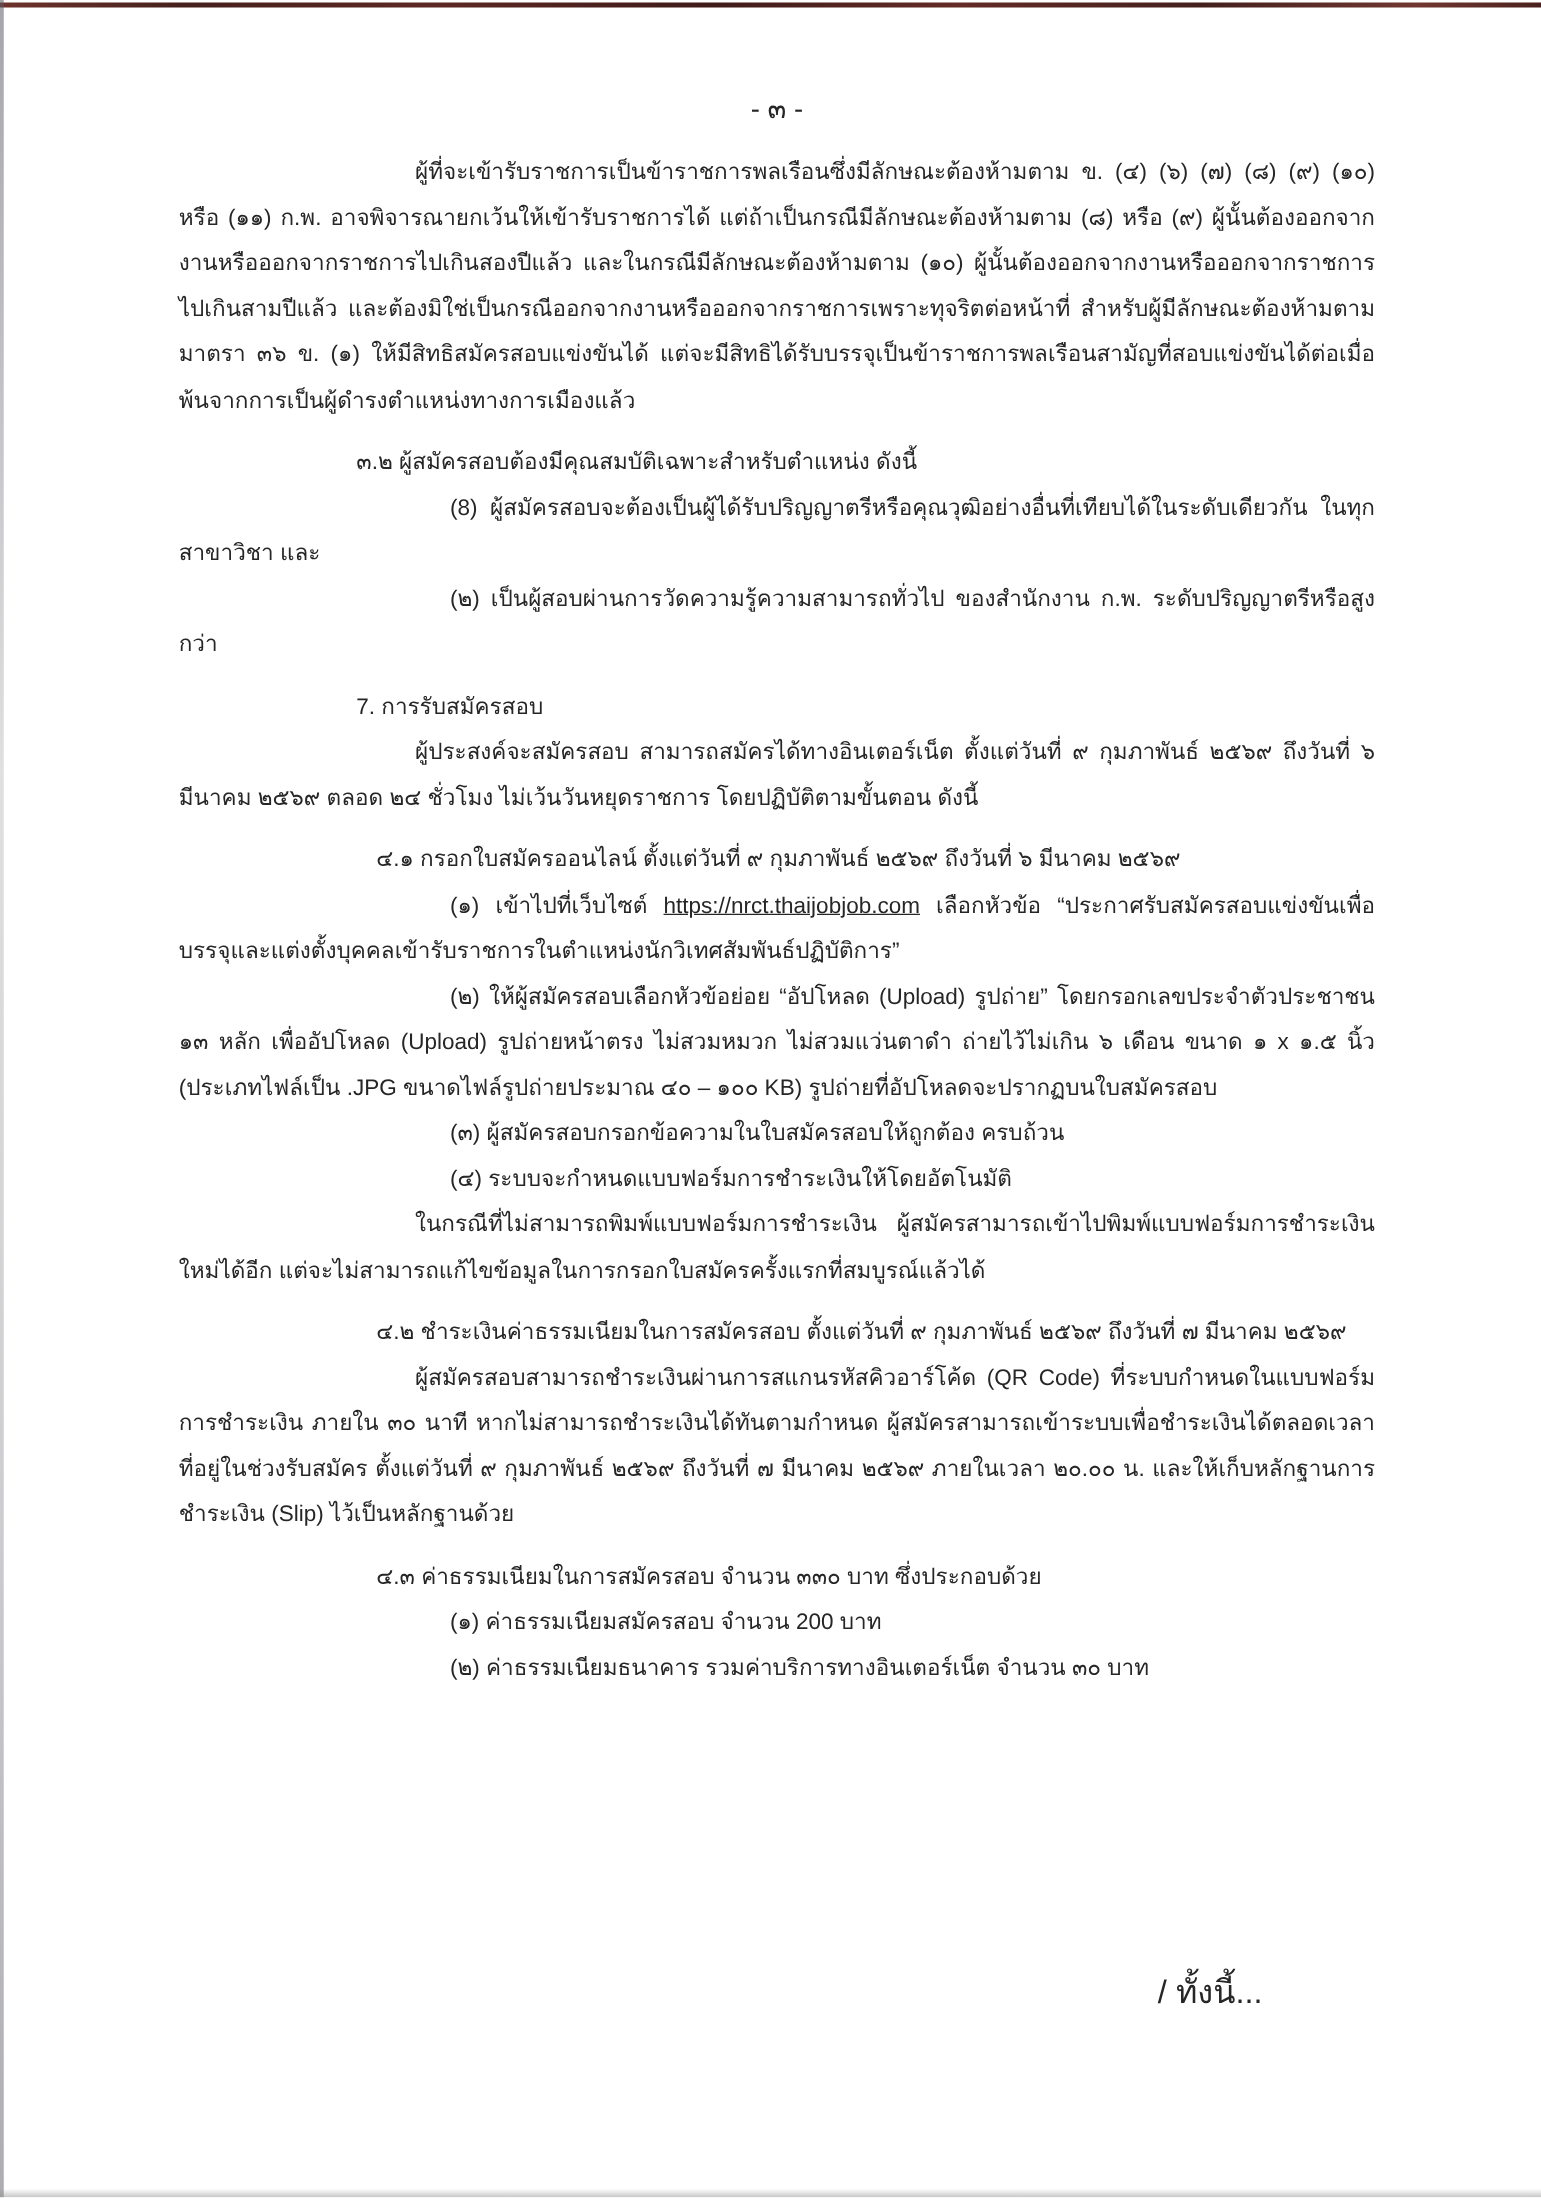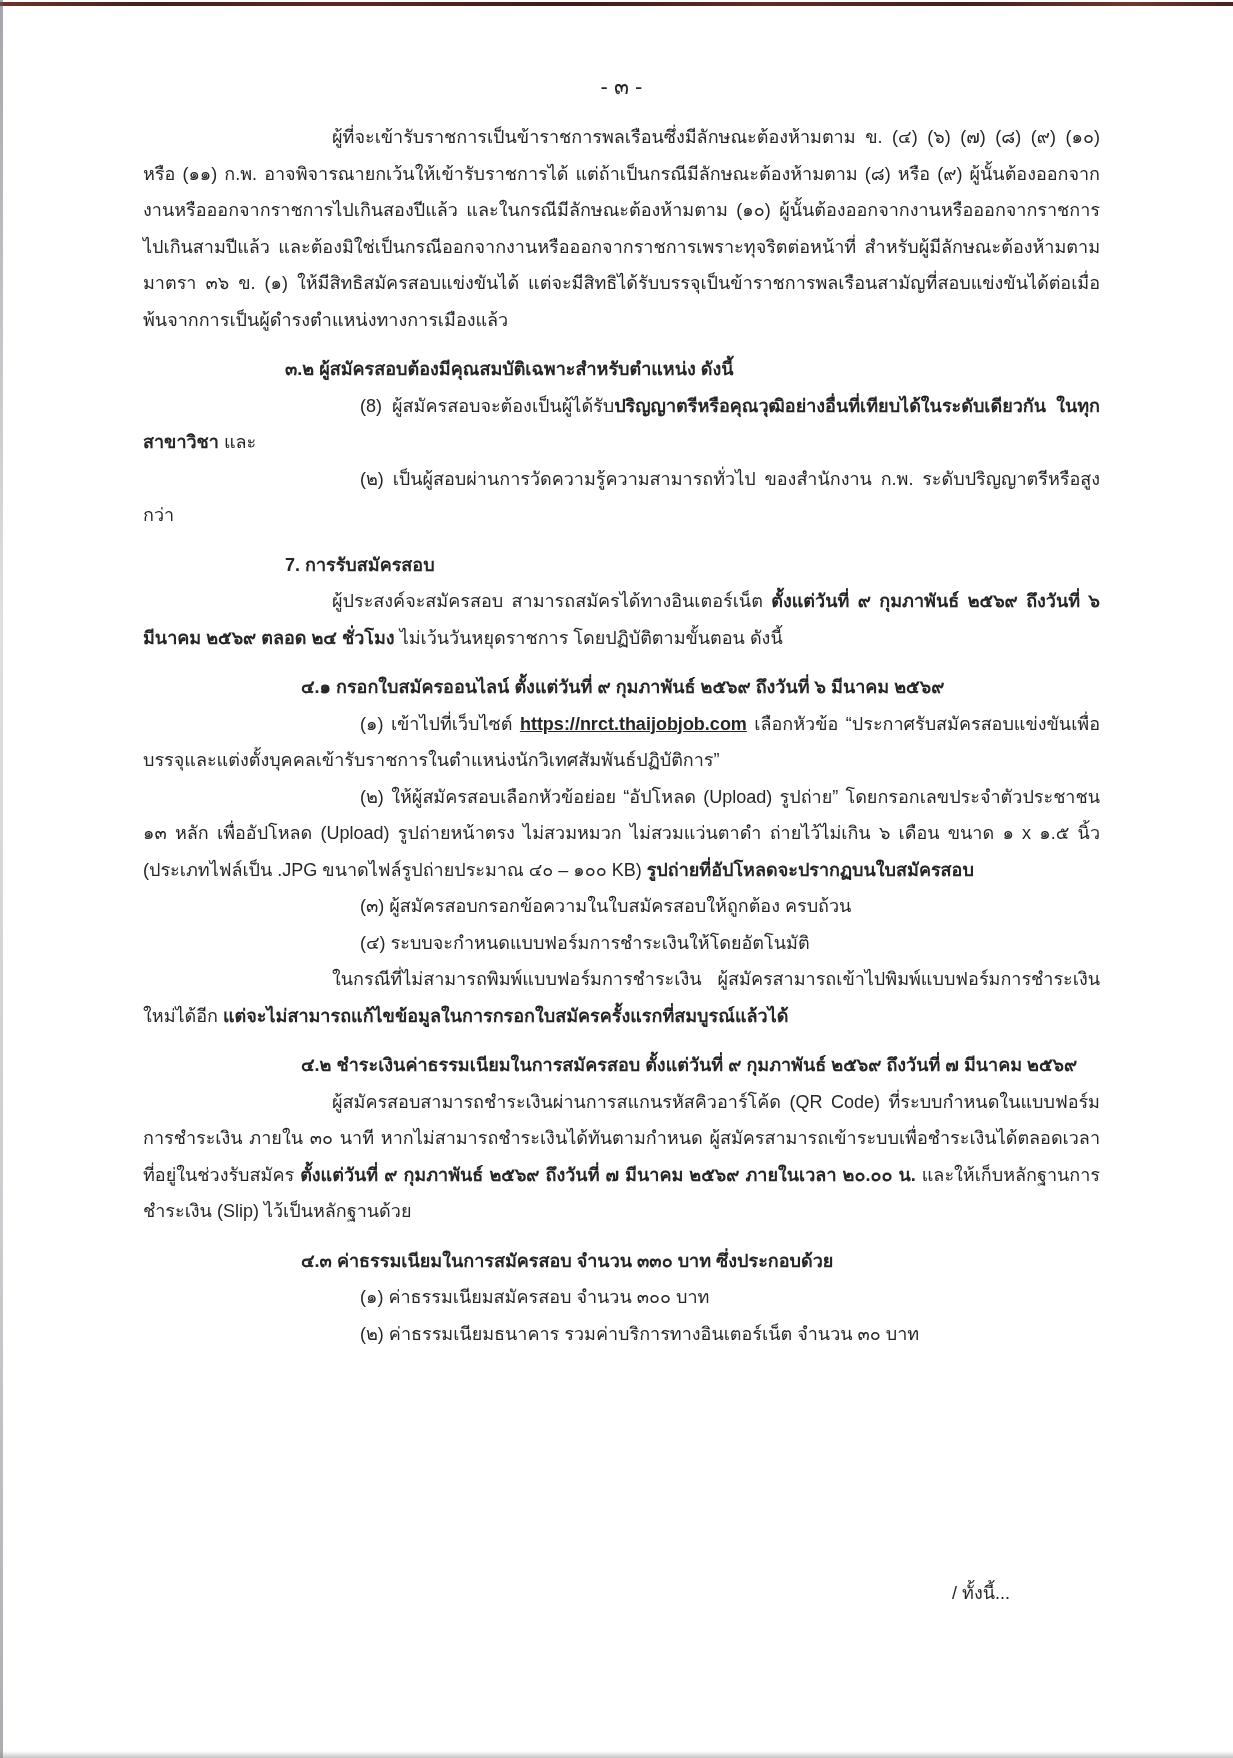--- a/index.html
+++ b/index.html
@@ -35,25 +35,25 @@
   .doc-body {
     position: absolute; top: 119px; left: 143px; width: 957px;
     font-size: 18px; line-height: 36.5px;
     text-align: justify;
   }
   .doc-body p { margin: 0; }
   .ind-para   { text-indent: 189px; }
   .ind-heading    { text-indent: 142px; margin-top: 13px !important; }
   .ind-subheading { text-indent: 158px; margin-top: 13px !important; }
   .ind-item   { text-indent: 217px; }
-  .bold { font-weight: 700; }
+  .bold { font-weight: 400; }
   .underline { text-decoration: underline; margin-top: 40px; }
   .continuation-mark {
     position: absolute; top: 1578px; left: 143px; width: 867px;
-    text-align: right; font-size: 18px; line-height: 30px;
+    text-align: right; font-size: 26px; line-height: 30px;
   }
 </style>
 </head>
 <body>
 
 <div class="page">
   <div class="scan-top"></div>
   <div class="scan-left"></div>
   <div class="scan-bottom"></div>
 
@@ -68,18 +68,18 @@
       <p class="ind-para"><span>ผู้ประสงค์จะสมัครสอบ สามารถสมัครได้ทางอินเตอร์เน็ต </span><span class="bold">ตั้งแต่วันที่ ๙ กุมภาพันธ์ ๒๕๖๙ ถึงวันที่ ๖ มีนาคม ๒๕๖๙ ตลอด ๒๔ ชั่วโมง</span><span> ไม่เว้นวันหยุดราชการ โดยปฏิบัติตามขั้นตอน ดังนี้</span></p>
       <p class="ind-subheading"><span class="bold">๔.๑ กรอกใบสมัครออนไลน์ ตั้งแต่วันที่ ๙ กุมภาพันธ์ ๒๕๖๙ ถึงวันที่ ๖ มีนาคม ๒๕๖๙</span></p>
       <p class="ind-item"><span>(๑) เข้าไปที่เว็บไซต์ </span><span class="bold underline">https://nrct.thaijobjob.com</span><span> เลือกหัวข้อ “ประกาศรับสมัครสอบแข่งขันเพื่อบรรจุและแต่งตั้งบุคคลเข้ารับราชการในตำแหน่งนักวิเทศสัมพันธ์ปฏิบัติการ”</span></p>
       <p class="ind-item"><span>(๒) ให้ผู้สมัครสอบเลือกหัวข้อย่อย “อัปโหลด (Upload) รูปถ่าย” โดยกรอกเลขประจำตัวประชาชน ๑๓ หลัก เพื่ออัปโหลด (Upload) รูปถ่ายหน้าตรง ไม่สวมหมวก ไม่สวมแว่นตาดำ ถ่ายไว้ไม่เกิน ๖ เดือน ขนาด ๑ x ๑.๕ นิ้ว (ประเภทไฟล์เป็น .JPG ขนาดไฟล์รูปถ่ายประมาณ ๔๐ – ๑๐๐ KB) </span><span class="bold">รูปถ่ายที่อัปโหลดจะปรากฏบนใบสมัครสอบ</span></p>
       <p class="ind-item"><span>(๓) ผู้สมัครสอบกรอกข้อความในใบสมัครสอบให้ถูกต้อง ครบถ้วน</span></p>
       <p class="ind-item"><span>(๔) ระบบจะกำหนดแบบฟอร์มการชำระเงินให้โดยอัตโนมัติ</span></p>
       <p class="ind-para"><span>ในกรณีที่ไม่สามารถพิมพ์แบบฟอร์มการชำระเงิน ผู้สมัครสามารถเข้าไปพิมพ์แบบฟอร์มการชำระเงินใหม่ได้อีก </span><span class="bold">แต่จะไม่สามารถแก้ไขข้อมูลในการกรอกใบสมัครครั้งแรกที่สมบูรณ์แล้วได้</span></p>
       <p class="ind-subheading"><span class="bold">๔.๒ ชำระเงินค่าธรรมเนียมในการสมัครสอบ ตั้งแต่วันที่ ๙ กุมภาพันธ์ ๒๕๖๙ ถึงวันที่ ๗ มีนาคม ๒๕๖๙</span></p>
       <p class="ind-para"><span>ผู้สมัครสอบสามารถชำระเงินผ่านการสแกนรหัสคิวอาร์โค้ด (QR Code) ที่ระบบกำหนดในแบบฟอร์มการชำระเงิน ภายใน ๓๐ นาที หากไม่สามารถชำระเงินได้ทันตามกำหนด ผู้สมัครสามารถเข้าระบบเพื่อชำระเงินได้ตลอดเวลาที่อยู่ในช่วงรับสมัคร </span><span class="bold">ตั้งแต่วันที่ ๙ กุมภาพันธ์ ๒๕๖๙ ถึงวันที่ ๗ มีนาคม ๒๕๖๙ ภายในเวลา ๒๐.๐๐ น.</span><span> และให้เก็บหลักฐานการชำระเงิน (Slip) ไว้เป็นหลักฐานด้วย</span></p>
       <p class="ind-subheading"><span class="bold">๔.๓ ค่าธรรมเนียมในการสมัครสอบ จำนวน ๓๓๐ บาท ซึ่งประกอบด้วย</span></p>
-      <p class="ind-item"><span>(๑) ค่าธรรมเนียมสมัครสอบ จำนวน ๓๐๐ บาท</span></p>
+      <p class="ind-item"><span>(๑) ค่าธรรมเนียมสมัครสอบ จำนวน 200 บาท</span></p>
       <p class="ind-item"><span>(๒) ค่าธรรมเนียมธนาคาร รวมค่าบริการทางอินเตอร์เน็ต จำนวน ๓๐ บาท</span></p>
     </div>
 
   <div class="continuation-mark">/ ทั้งนี้...</div>
 </div>
 
 </body></html>

